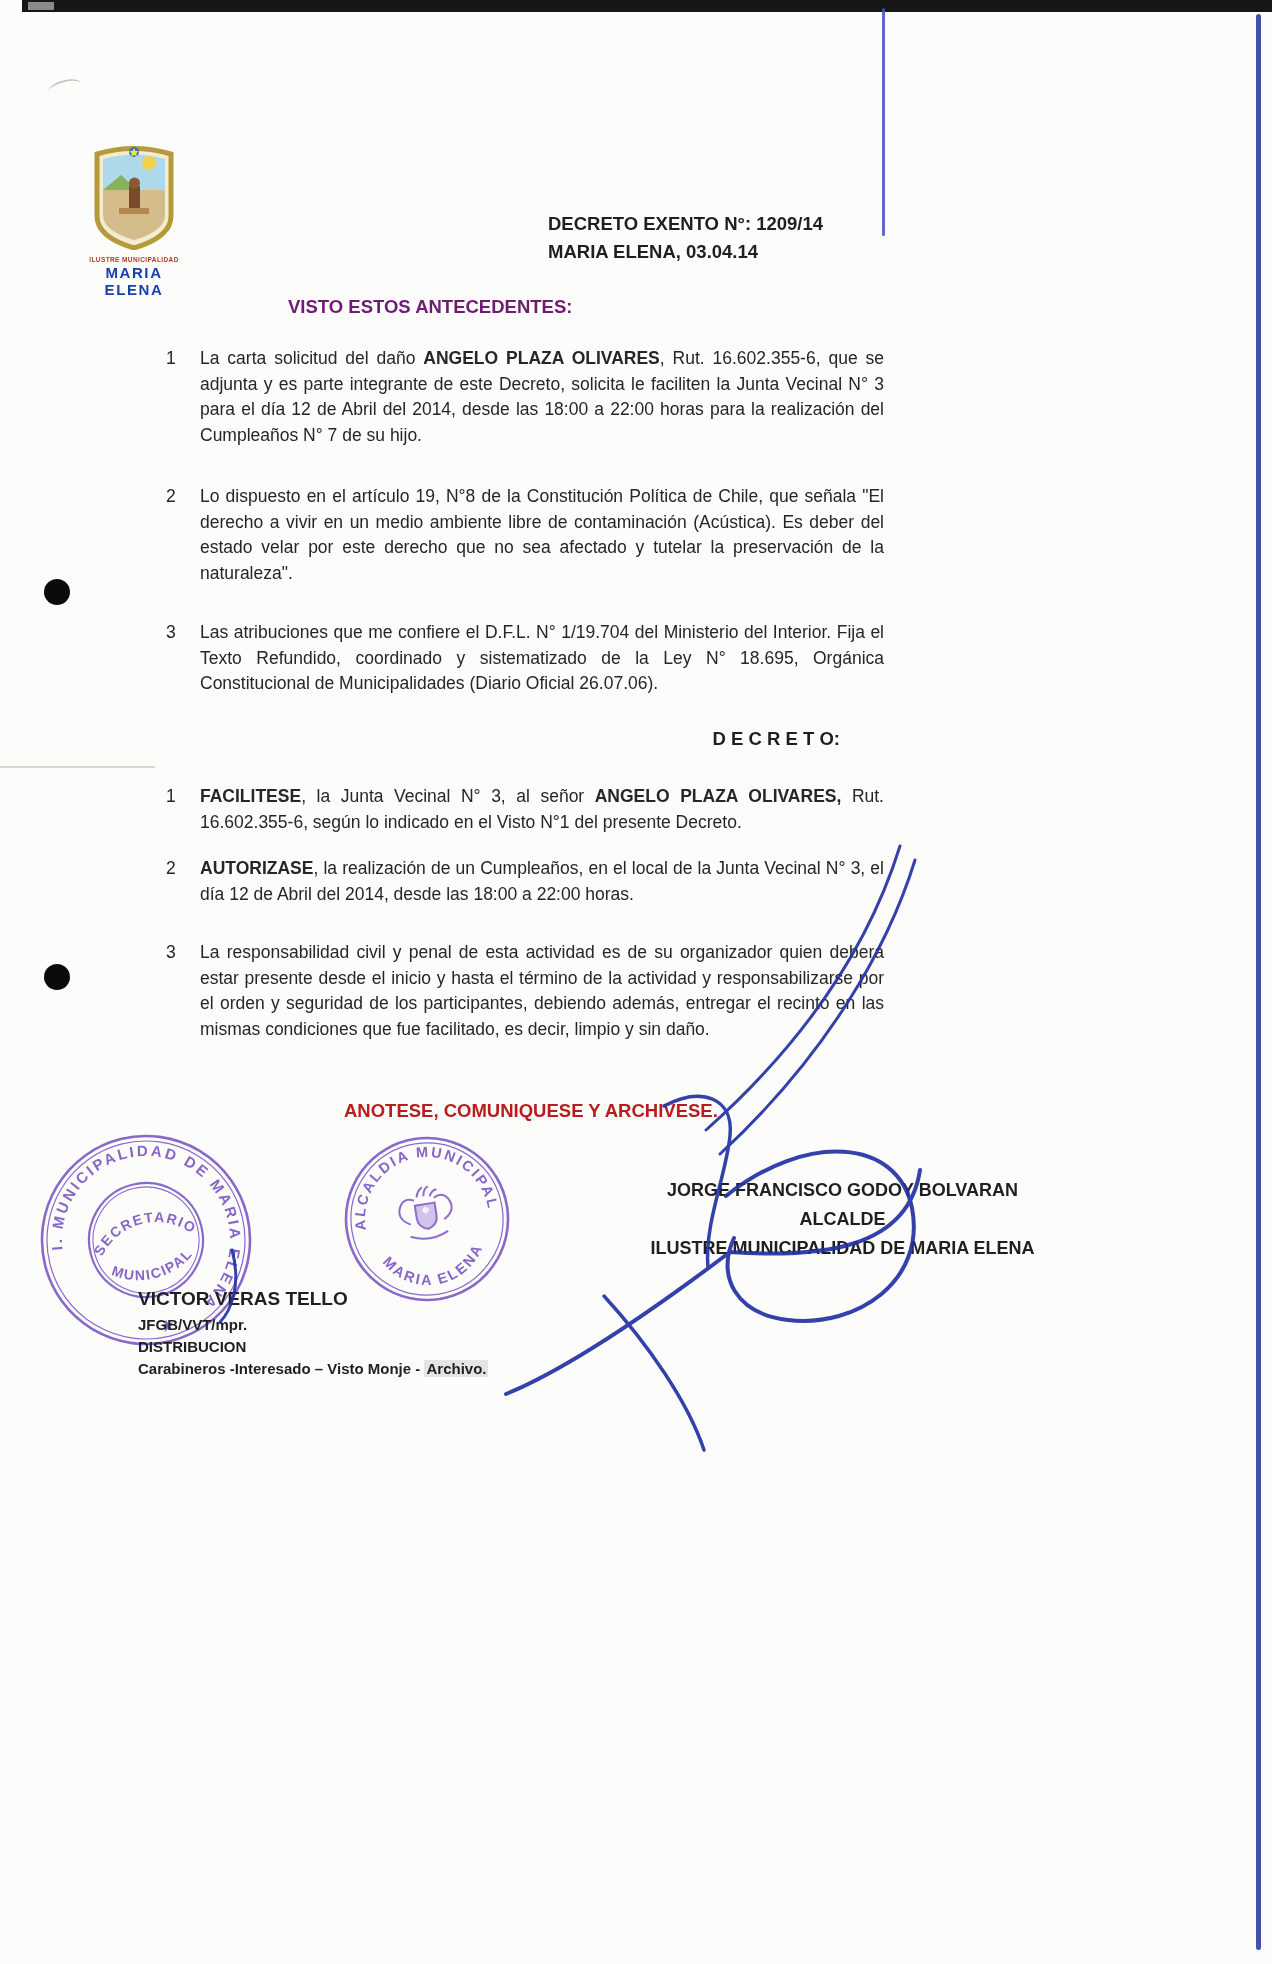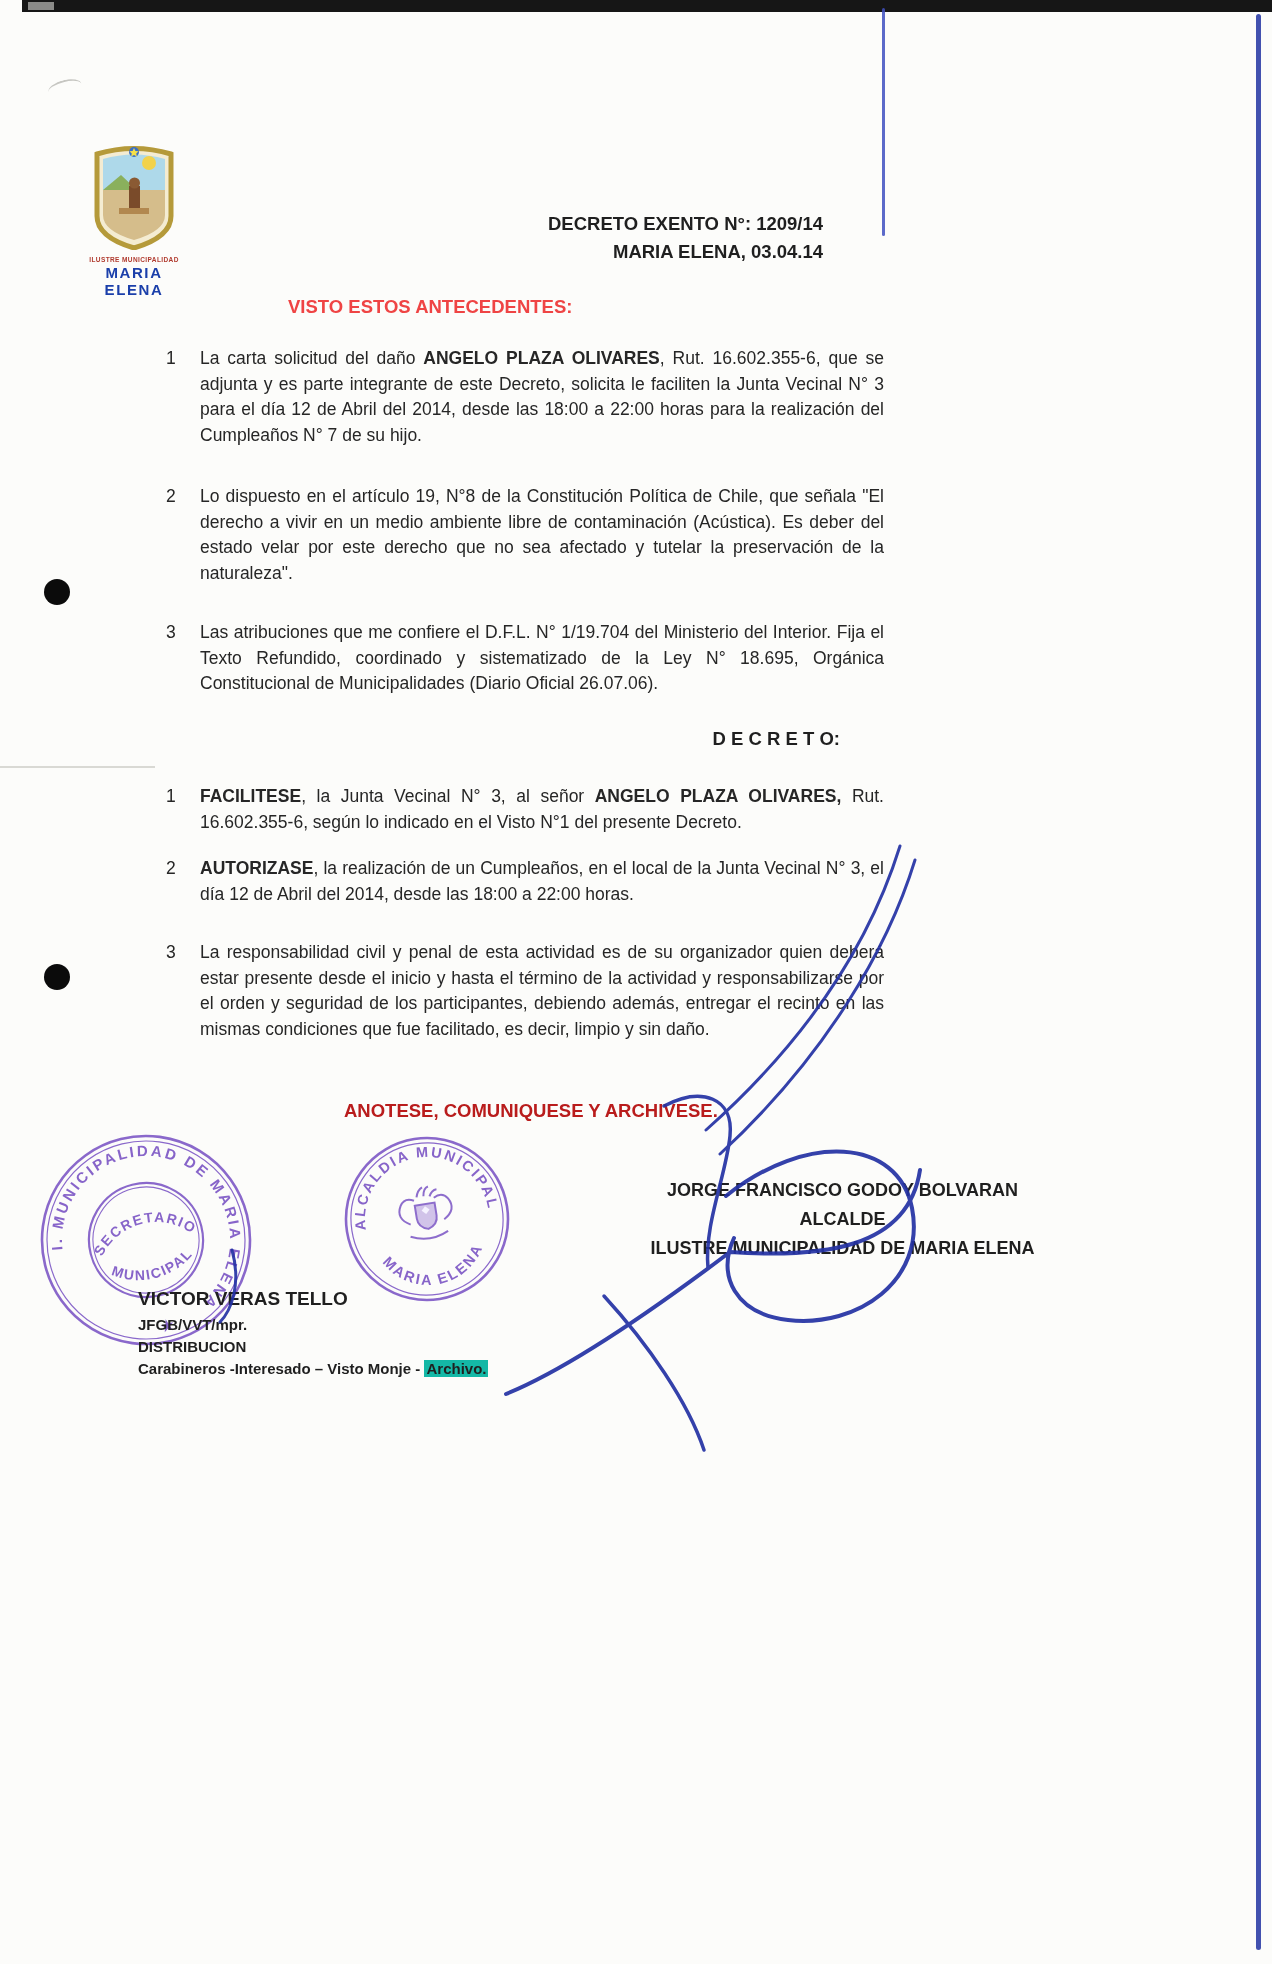--- a/index.html
+++ b/index.html
@@ -23,41 +23,41 @@
   .hole-punch{position:absolute;width:26px;height:26px;border-radius:50%;background:#0b0b0b;}
   .hp1{left:44px;top:579px;}
   .hp2{left:44px;top:964px;}
 
   
   .logo-block{position:absolute;left:84px;top:140px;width:100px;text-align:center;}
   .logo-caption-small{margin-top:2px;font-size:6.5px;letter-spacing:.4px;color:#b03a2e;font-weight:bold;}
   .logo-caption{margin-top:1px;font-size:15px;font-weight:bold;letter-spacing:1.6px;color:#1b3faa;}
 
   
-  .header-block{position:absolute;left:548px;top:210px;font-weight:bold;font-size:18.5px;line-height:28px;color:#1f1f1f;text-align:right;}
-
-  .visto-title{position:absolute;left:288px;top:296px;font-weight:bold;font-size:18.5px;color:#ef4444;}
+  .header-block{position:absolute;left:548px;top:210px;font-weight:bold;font-size:18.5px;line-height:28px;color:#1f1f1f;}
+
+  .visto-title{position:absolute;left:288px;top:296px;font-weight:bold;font-size:18.5px;color:#701a75;}
 
   .para{position:absolute;left:166px;width:718px;display:flex;font-size:17.5px;line-height:25.6px;}
   .para .num{width:20px;flex:none;margin-right:14px;}
   .para .pbody{width:684px;text-align:justify;}
   .p-v1{top:346px;} .p-v2{top:484px;} .p-v3{top:620px;}
   .decreto-title{position:absolute;left:200px;top:728px;width:640px;text-align:right;font-weight:bold;font-size:18.5px;color:#1f1f1f;}
   .p-d1{top:784px;} .p-d2{top:856px;} .p-d3{top:940px;}
   .closing-line{position:absolute;left:344px;top:1100px;font-weight:bold;font-size:18.5px;color:#b91c1c;}
 
   
   .mayor-block{position:absolute;left:640px;top:1176px;width:405px;text-align:center;font-weight:bold;font-size:18px;line-height:29px;color:#1f1f1f;}
   .secretary-block{position:absolute;left:138px;top:1284px;font-weight:bold;color:#1f1f1f;}
   .secretary-name{font-size:19px;line-height:30px;}
   .secretary-title{font-size:19px;line-height:30px;}
   .secretary-initials{font-size:15px;line-height:22px;}
   .secretary-distrib{font-size:15px;line-height:22px;}
   .secretary-carab{font-size:15px;line-height:22px;}
-  .hl{background:#14b8a6;padding:0 2px;}
+  .hl{background:#e5e5e5;padding:0 2px;}
 
   
   .stamp{position:absolute;}
   .stamp text{font-family:"Liberation Sans", sans-serif;}
   .stamp-secretary{left:28px;top:1122px;transform:rotate(-14deg);}
   .stamp-mayor{left:338px;top:1130px;transform:rotate(-9deg);}
 
   
   .ink-overlay{position:absolute;left:0;top:0;width:1272px;height:1964px;pointer-events:none;}
 </style>

